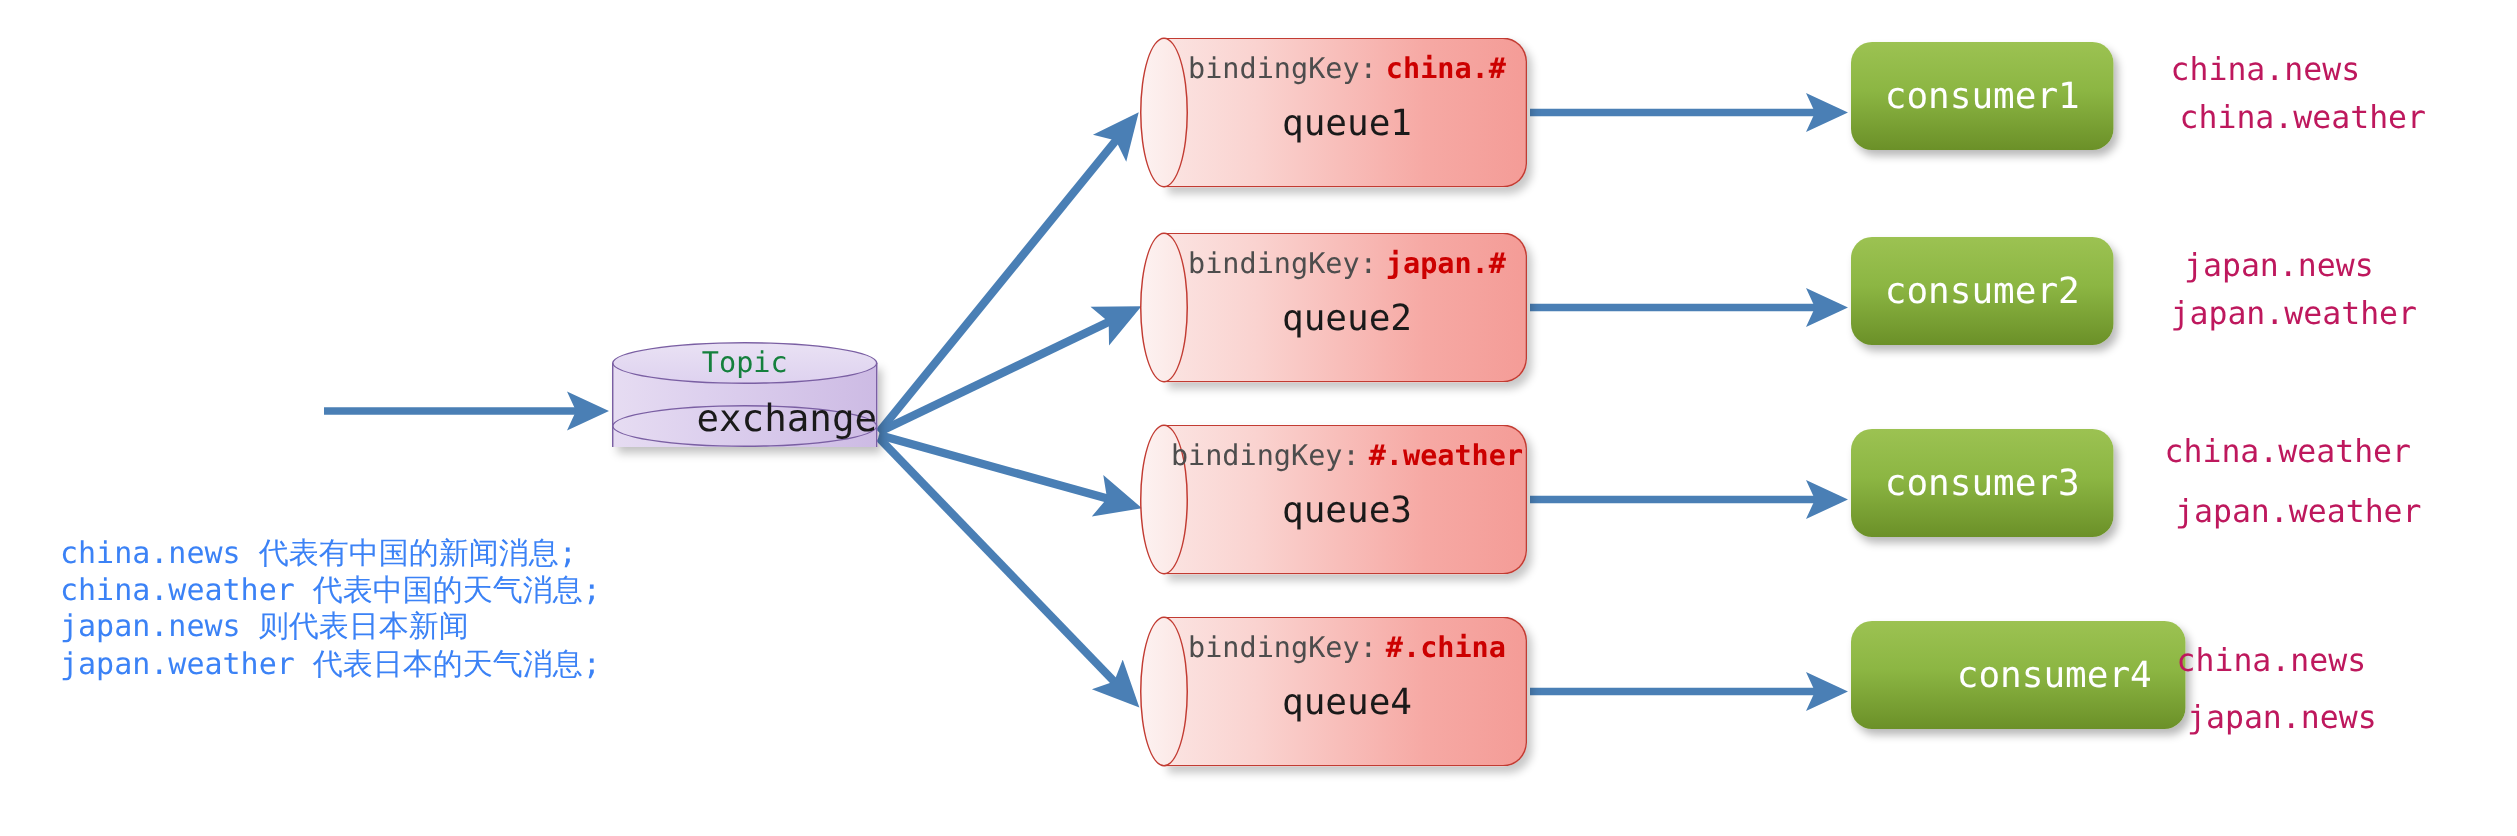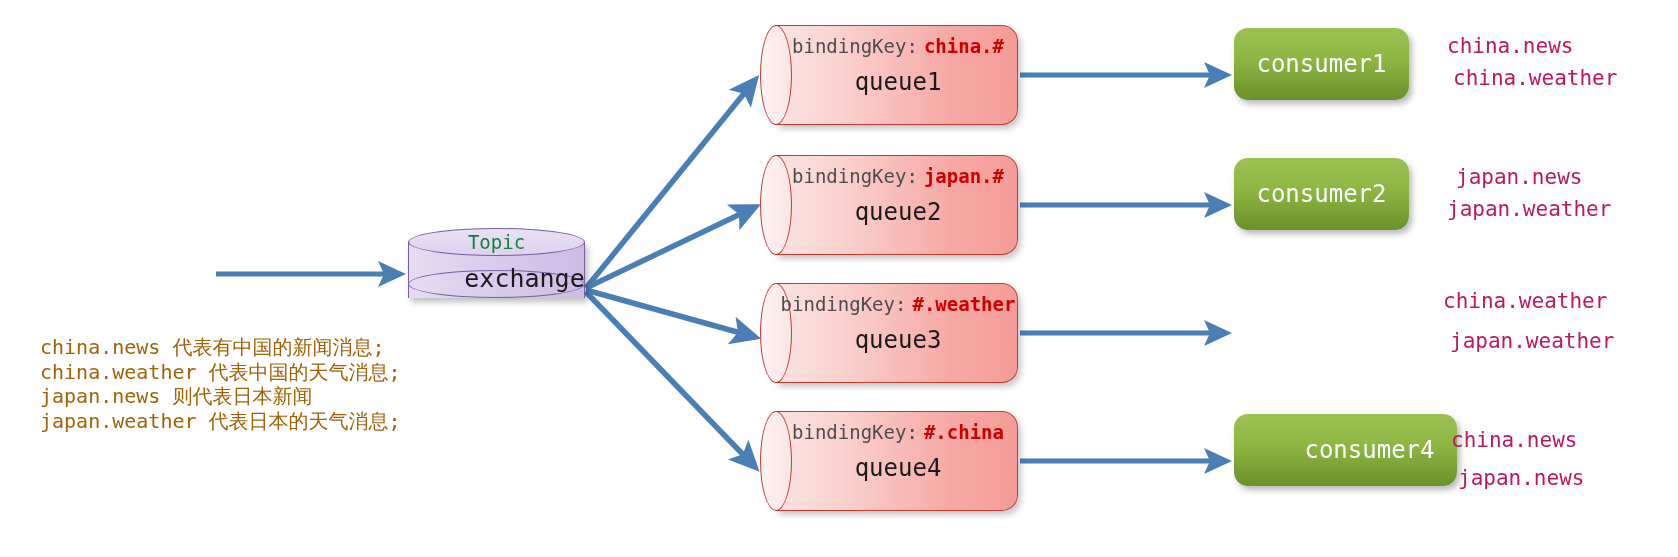--- a/index.html
+++ b/index.html
@@ -164,22 +164,22 @@
     color: #be185d;
     font-size: 21px;
     line-height: 32px;
     white-space: nowrap;
   }
   .rk-label div { }
 
   
   .legend {
     position: absolute;
-    left: 40px; top: 335px;
-    color: #a16207;
+    left: 40px; top: 356px;
+    color: #3b82f6;
     font-size: 20px;
     line-height: 24.5px;
     white-space: nowrap;
   }
 </style>
 </head>
 <body>
 
 <div id="canvas">
 
@@ -251,20 +251,23 @@
     </div>
     <div class="qname">queue4</div>
   </div>
 
   <div class="consumer-box" style="left:1234px; top:28px;">
     <span>consumer1</span>
   </div>
   <div class="consumer-box" style="left:1234px; top:158px;">
     <span>consumer2</span>
   </div>
+  <div class="consumer-box" style="left:1234px; top:286px;">
+    <span>consumer3</span>
+  </div>
   <div class="consumer-box" style="left:1234px; top:414px;padding-left:48px;">
     <span>consumer4</span>
   </div>
 
   <div class="rk-label" style="left:1447px; top:30px;">
     <div>china.news</div>
     <div style="padding-left:6px;">china.weather</div>
   </div>
 
   <div class="rk-label" style="left:1447px; top:161px;">

